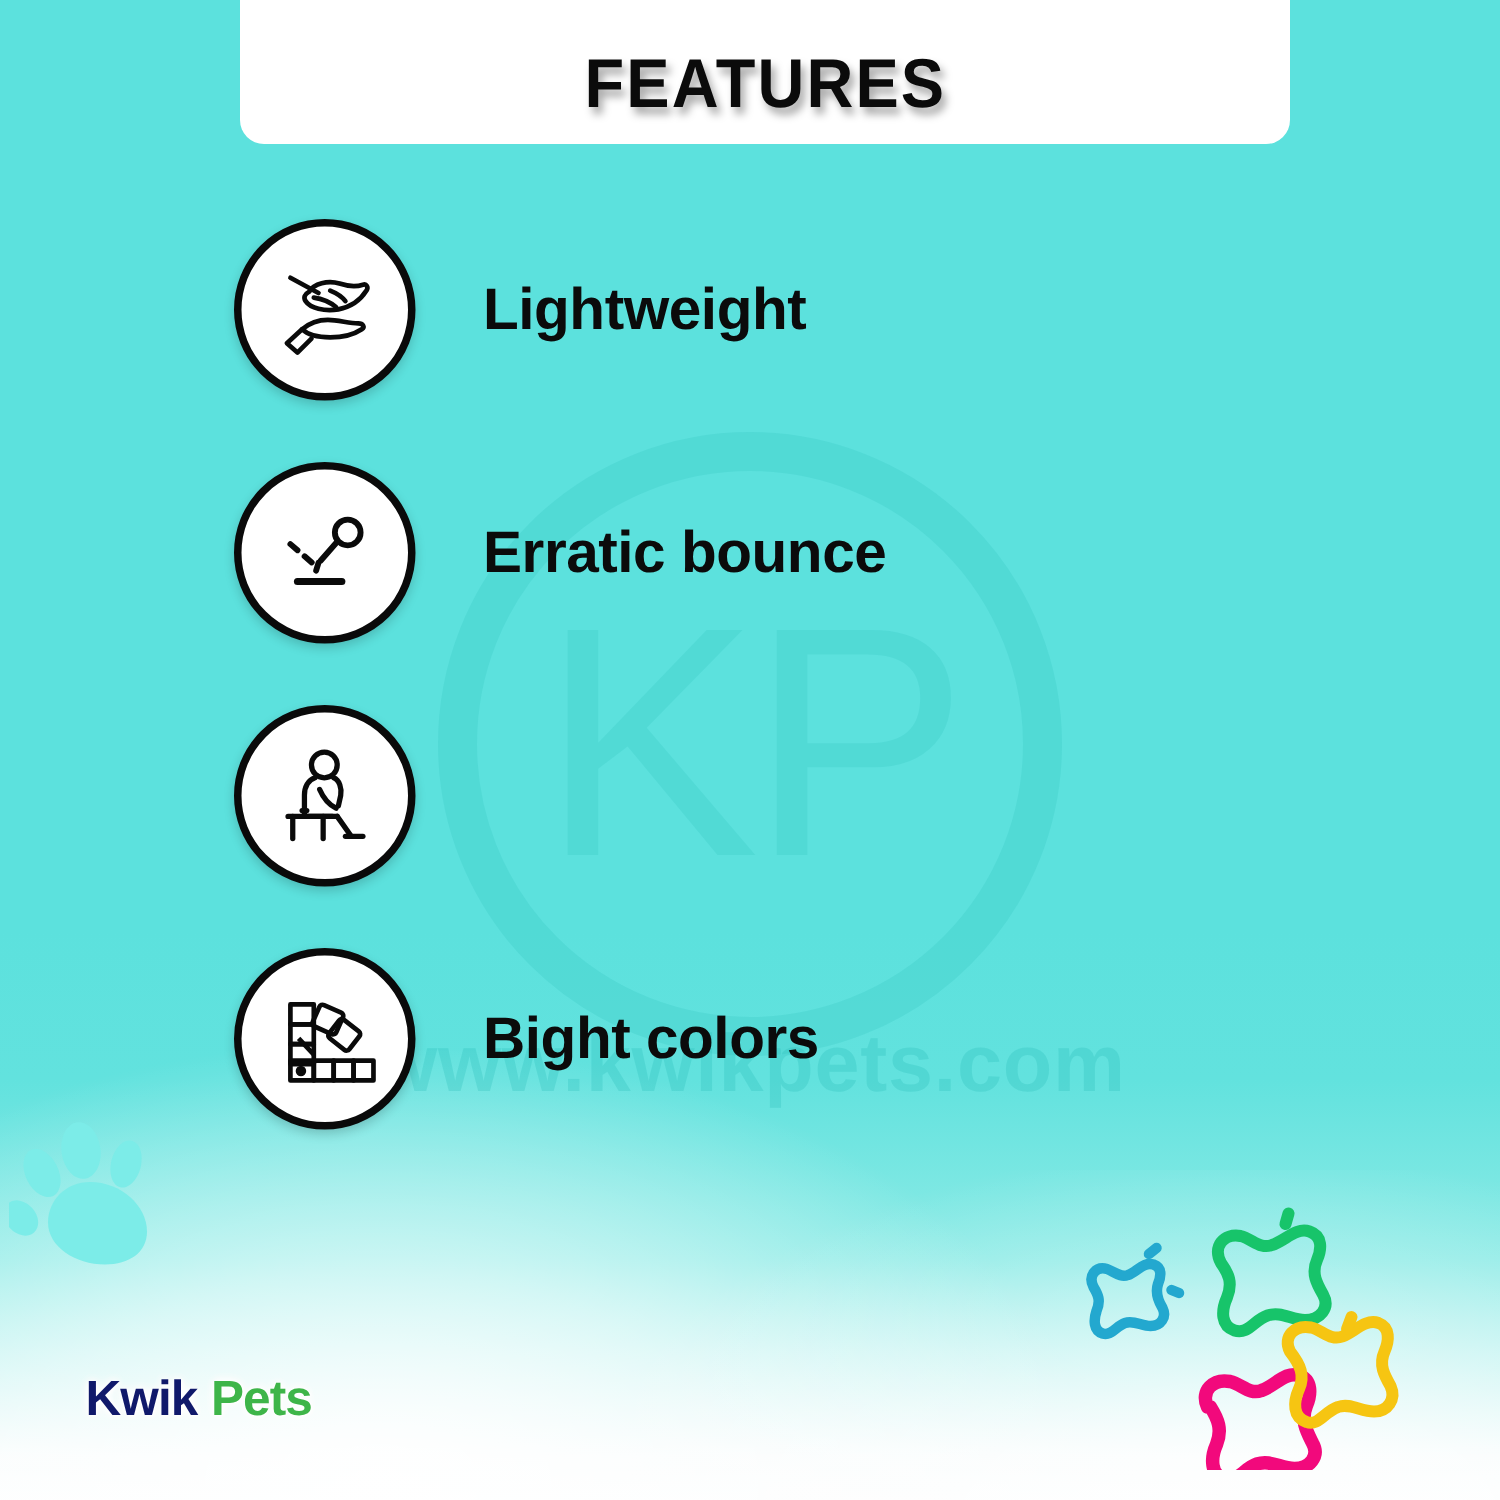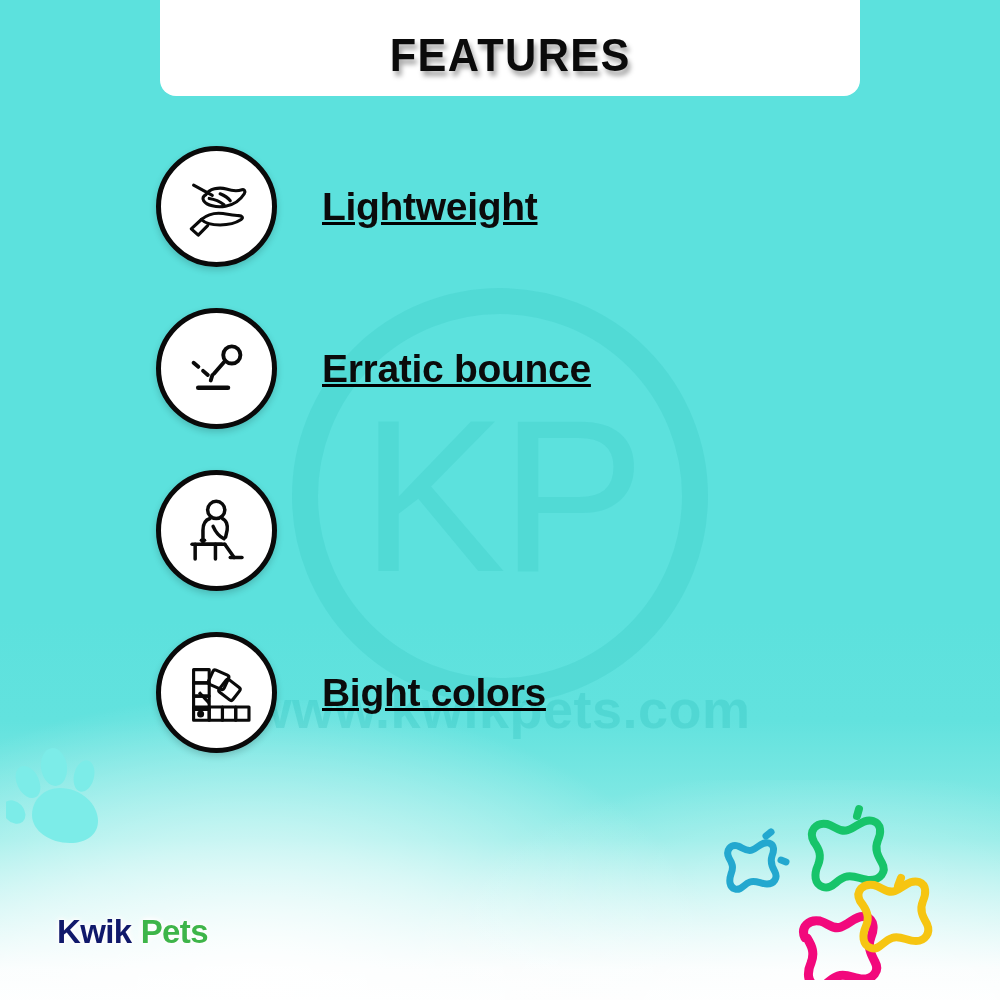--- a/index.html
+++ b/index.html
@@ -63,21 +63,21 @@
     letter-spacing:1.5px;
     text-shadow: 3px 5px 6px rgba(0,0,0,.35);
     transform:scaleX(.94);
   }
 
   
   #features{
     position:absolute; left:156px; top:146px; width:720px;
   }
   .feature-row{
-    display:flex; align-items:center; height:121px; margin-bottom:41px;text-decoration:underline;
+    display:flex; align-items:center; height:121px; margin-bottom:41px;
   }
   .feature-icon{
     width:121px; height:121px; flex:0 0 121px;
     border-radius:50%;
     background:#fff;
     border:5px solid #0a0a0a;
     display:flex; align-items:center; justify-content:center;
     box-shadow:0 3px 7px rgba(0,0,0,.18);
   }
   .feature-icon svg{ width:78px; height:78px; display:block; }

